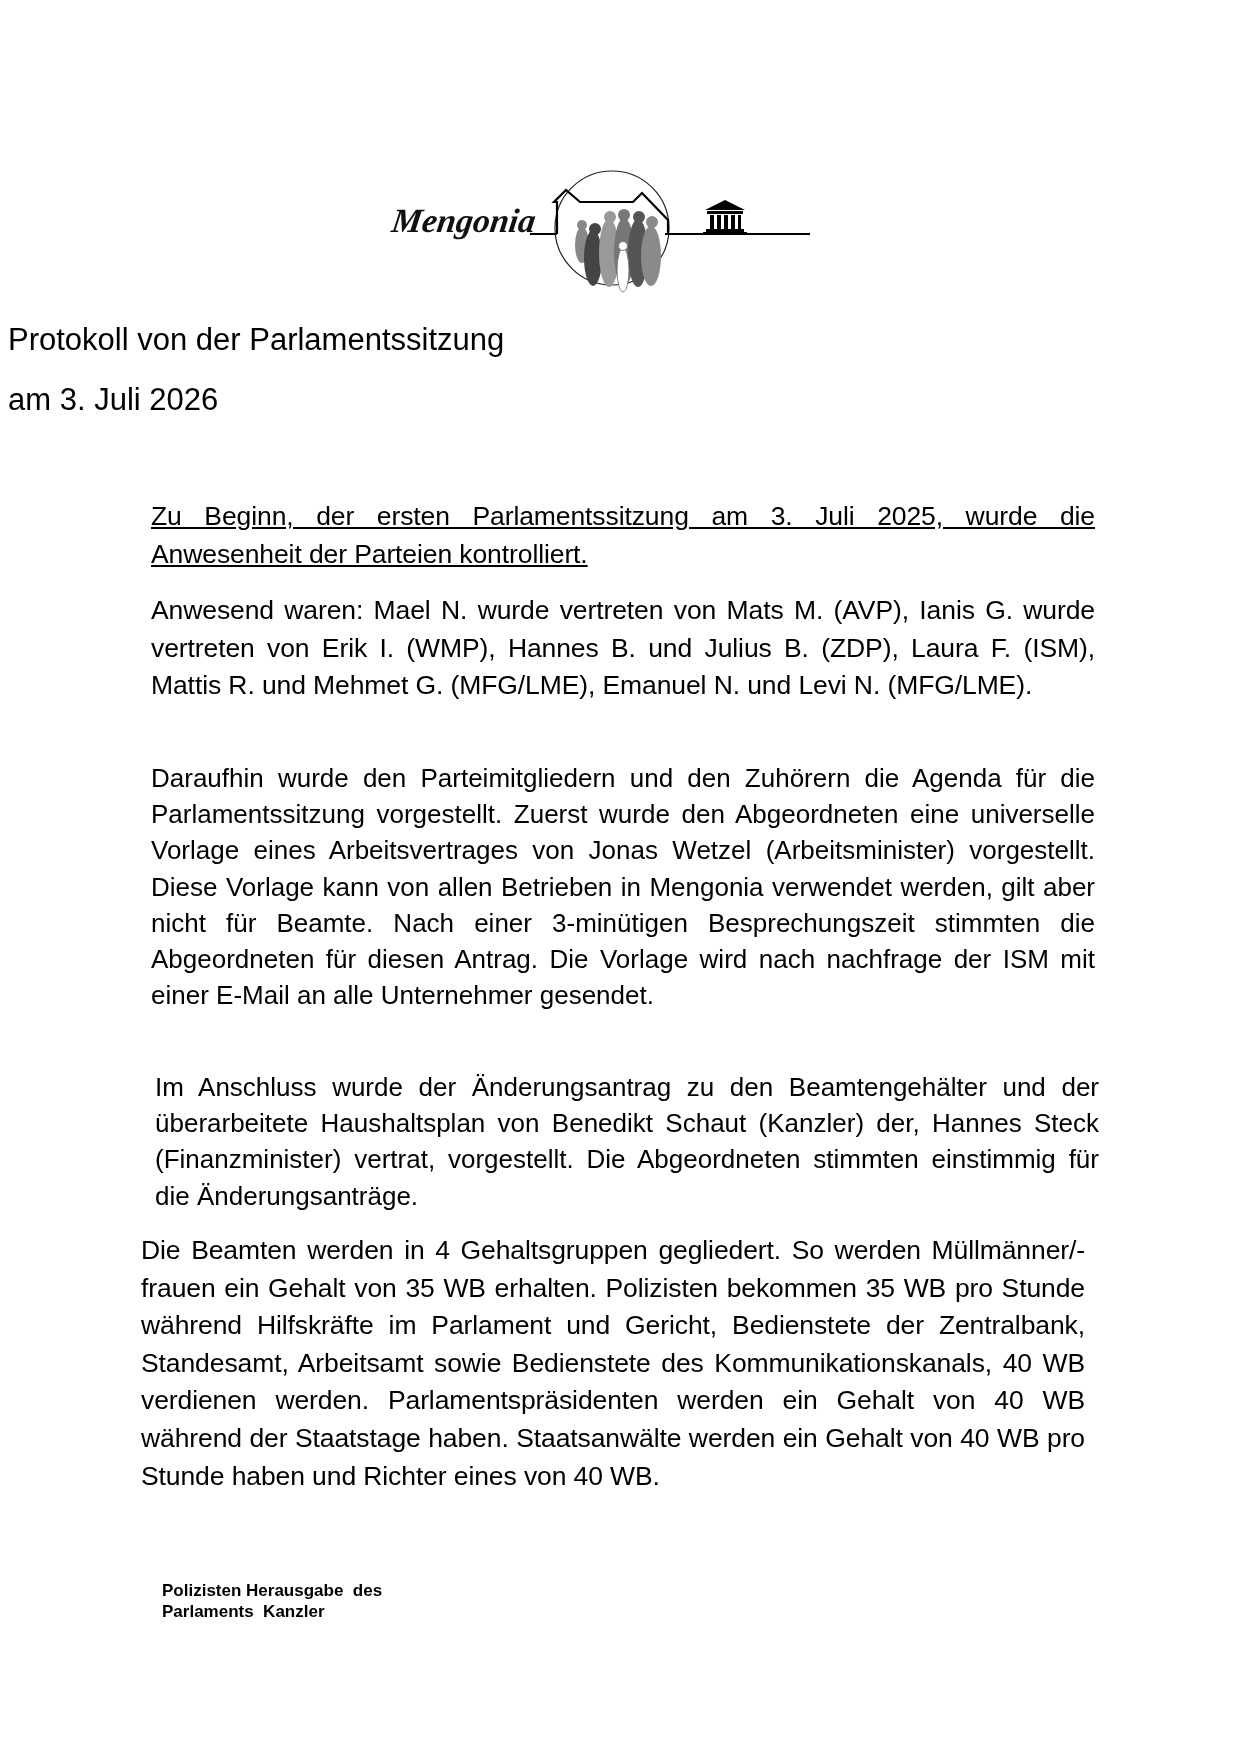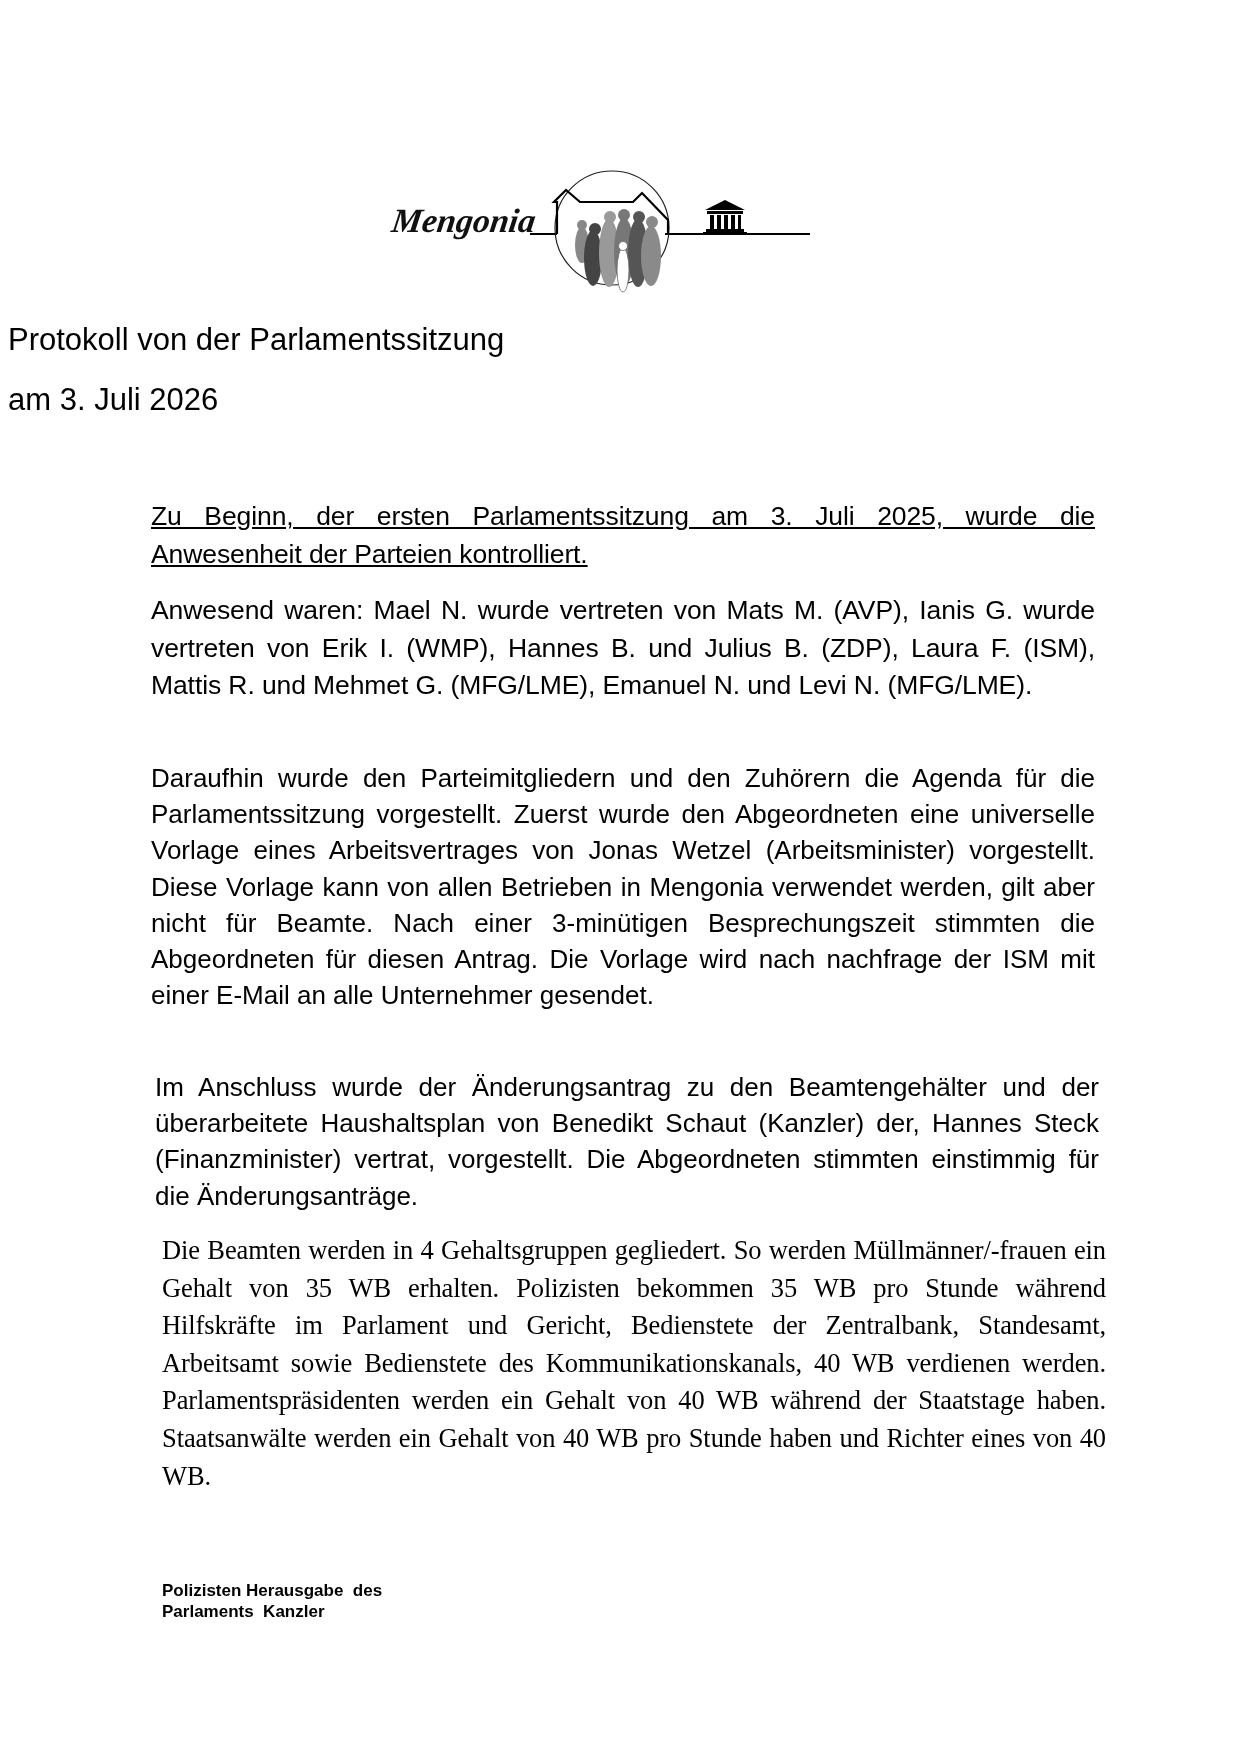--- a/index.html
+++ b/index.html
@@ -11,21 +11,21 @@
            font-weight: normal; font-size: 31px; line-height: 36px; margin: 0; padding-left: 8px; }
   .t1 { top: 322px; }
   .t2 { top: 382px; }
   .para { margin: 0; text-align: justify; }
   .big { font-size: 26.5px; line-height: 37.6px; letter-spacing: -0.1px; }
   .small { font-size: 26px; line-height: 36.2px; }
   .p1 { position: absolute; top: 498px; left: 151px; width: 944px; text-decoration: underline; }
   .p2 { position: absolute; top: 592px; left: 151px; width: 944px; }
   .p3 { position: absolute; top: 760px; left: 151px; width: 944px; }
   .p4 { position: absolute; top: 1069px; left: 155px; width: 944px; }
-  .p5 { position: absolute; top: 1232px; left: 162px; width: 944px; font-family: Liberation Serif, serif; }
+  .p5 { position: absolute; top: 1232px; left: 141px; width: 944px; }
   .footer { position: absolute; left: 162px; top: 1580px; font-weight: bold;
             font-size: 17px; line-height: 21px; }
   .footer div { white-space: pre; }
 </style>
 </head>
 <body>
 
 <div class="logo">
   <svg viewBox="0 0 460 150" xmlns="http://www.w3.org/2000/svg">
 

